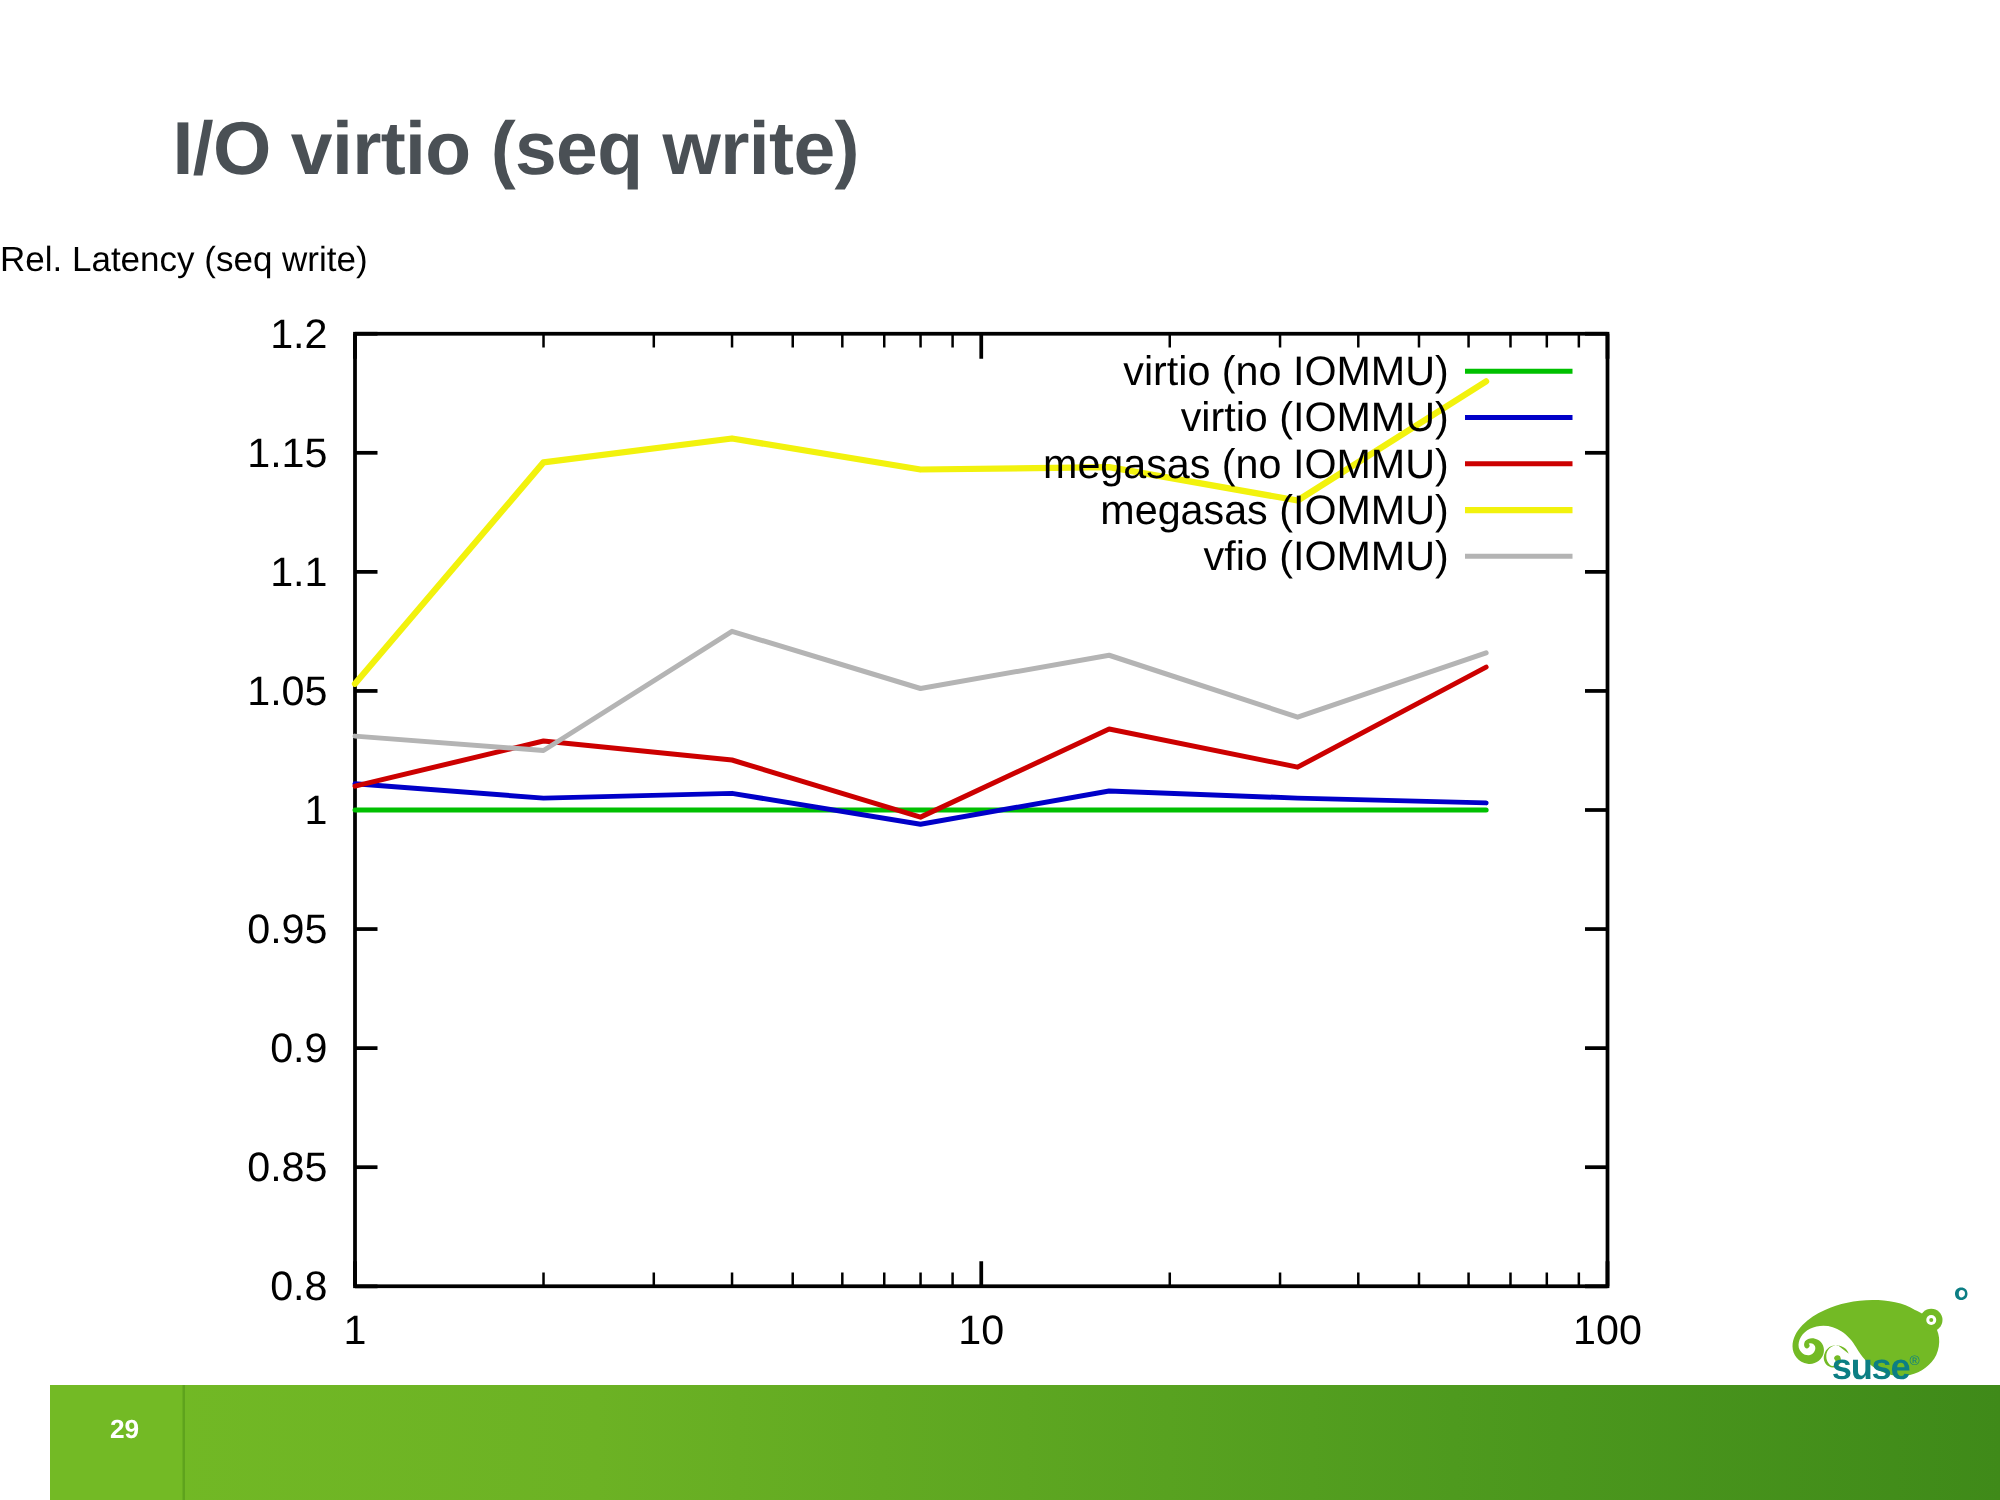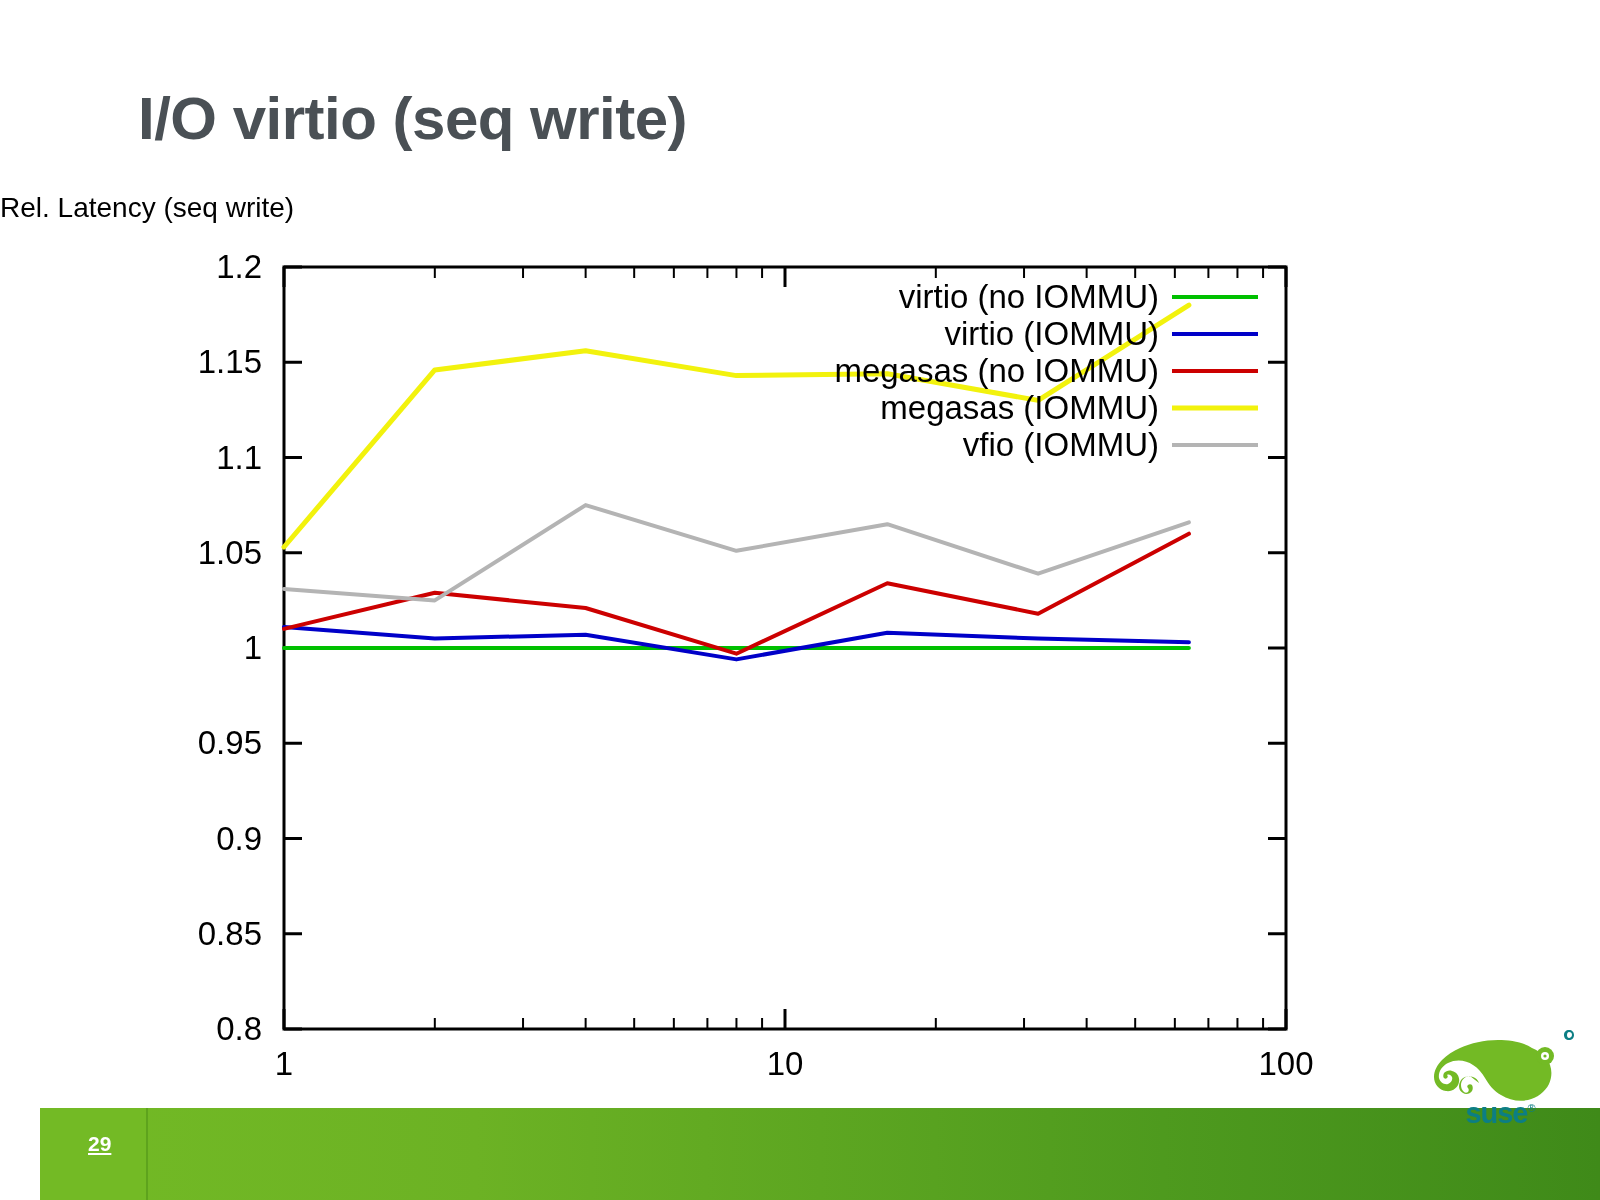--- a/index.html
+++ b/index.html
@@ -69,42 +69,40 @@
     border-right: 2px solid #5ea31d;
     box-sizing: border-box;
   }
   #page-number {
     position: absolute;
     left: 88px;
     top: 1132px;
     color: #ffffff;
     font-size: 21px;
     font-weight: bold;
-    text-decoration: underline;
   }
 
   
   #suse-logo {
     position: absolute;
     left: 1414px;
     top: 1022px;
     width: 172px;
     height: 86px;
   }
   #suse-wordmark {
     position: absolute;
     left: 1414px;
     top: 1078px;
     width: 172px;
     text-align: center;
     color: #0c7e84;
     font-size: 29px;
     font-weight: bold;
     letter-spacing: -1px;
-    margin-top: 19px;
   }
   #suse-reg {
     font-size: 11px;
     vertical-align: super;
     font-weight: normal;
   }
 </style>
 </head>
 <body>
 

